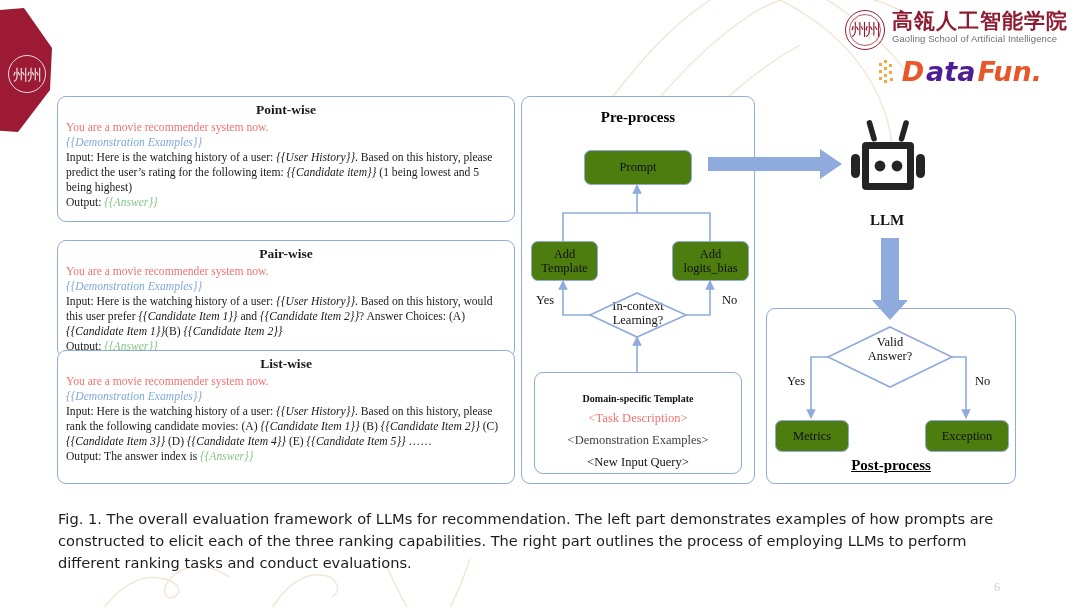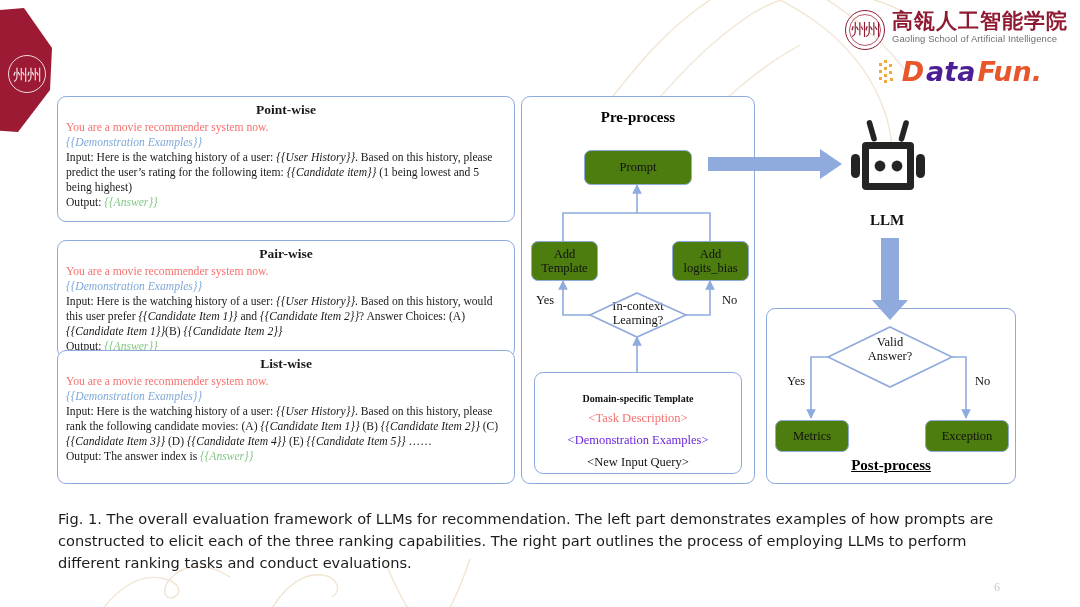--- a/index.html
+++ b/index.html
@@ -61,21 +61,21 @@
   .node{position:absolute;border:1.1px solid #8faadc;border-radius:7px;background:#4d7c0f;
         display:flex;align-items:center;justify-content:center;text-align:center;
         font-family:"Liberation Serif", serif;font-size:12.5px;color:#111;line-height:1.15;}
   .dlabel{position:absolute;font-family:"Liberation Serif", serif;font-size:12.5px;color:#111;}
   .diamond-text{position:absolute;font-family:"Liberation Serif", serif;font-size:12.5px;color:#111;
                 text-align:center;line-height:1.15;}
   .tmpl{position:absolute;border:1.1px solid #8faadc;border-radius:9px;background:#fff;
         font-family:"Liberation Serif", serif;text-align:center;}
   .tmpl-h{font-weight:bold;font-size:10px;color:#111;margin-top:20px;}
   .tmpl-r{color:#f4716f;font-size:12.5px;margin-top:7px;}
-  .tmpl-b{color:#6d28d9;font-size:12.5px;margin-top:7px;}
+  .tmpl-b{color:#404040;font-size:12.5px;margin-top:7px;}
   .tmpl-k{color:#111;font-size:12.5px;margin-top:7px;}
 
   .llm-label{position:absolute;font-family:"Liberation Serif", serif;font-weight:bold;font-size:15px;color:#111;text-align:right;}
 
   svg.lines{position:absolute;left:0;top:0;overflow:visible;pointer-events:none;}
 
   
   .caption{position:absolute;left:58px;top:508px;width:960px;
            font-family:"DejaVu Sans", sans-serif;font-size:14.6px;line-height:1.52;color:#1c1c1c;}
   .pagenum{position:absolute;right:80px;bottom:12px;font-size:12px;color:#c9c9c9;

